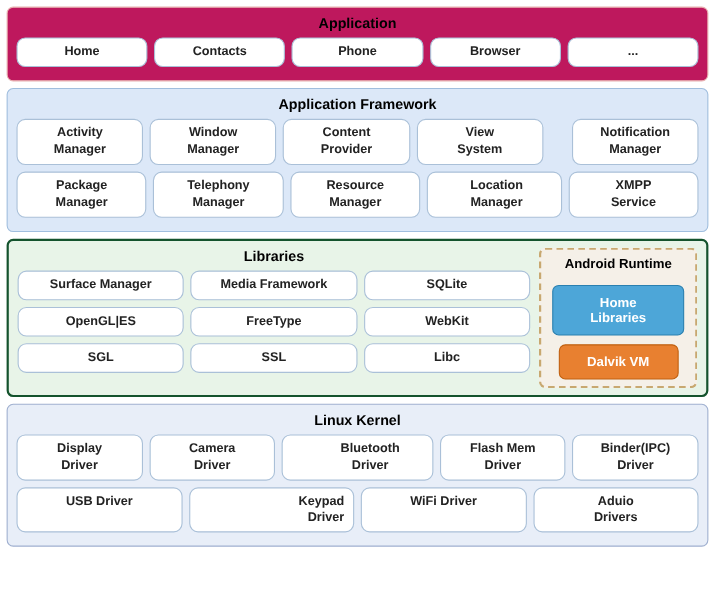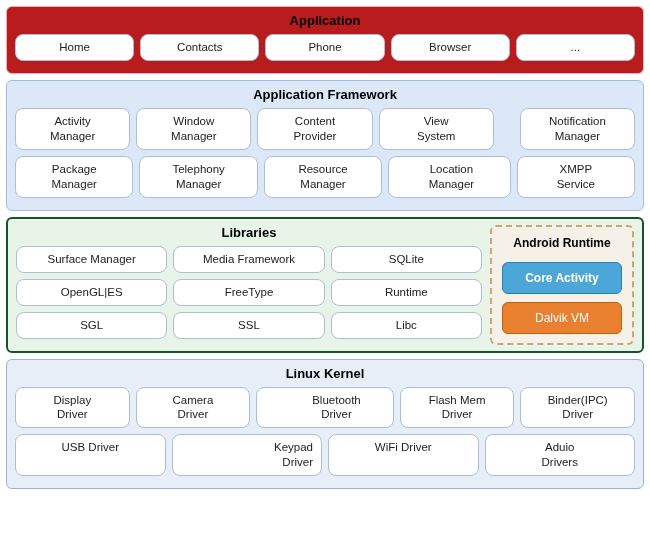--- a/index.html
+++ b/index.html
@@ -14,21 +14,21 @@
 
     .section-label {
       text-align: center;
       font-weight: bold;
       font-size: 13px;
       margin-bottom: 6px;
     }
 
     
     .app-section {
-      background: #b91c1c;
+      background: #be185d;
       border: 1px solid #e8b0b0;
       border-radius: 6px;
       padding: 6px 8px;
       margin: 6px;
     }
 
     
     .framework-section {
       background: #dce8f8;
       border: 1px solid #a0bede;
@@ -95,44 +95,45 @@
       background: white;
       border: 1px solid #aac0d8;
       border-radius: 8px;
       padding: 5px 8px;
       text-align: center;
       min-width: 60px;
       font-size: 11.5px;
       line-height: 1.3;
       color: #222;
       flex: 1;
+      font-weight: bold;
     }
 
     .btn-blue {
       background: #4da6d8;
       border: 1px solid #2a80b0;
       border-radius: 6px;
       padding: 8px 16px;
       color: white;
       font-weight: bold;
       font-size: 12px;
       text-align: center;
       width: 120px;
     }
 
     .btn-orange {
       background: #e88030;
       border: 1px solid #c06010;
       border-radius: 6px;
       padding: 8px 16px;
       color: white;
-      font-weight: normal;
-      font-size: 12px;
-      text-align: center;
-      width: 120px;
+      font-weight: bold;
+      font-size: 12px;
+      text-align: center;
+      width: 109px;
     }
   </style>
 </head>
 <body>
 
 <div class="app-section">
   <div class="section-label">Application</div>
   <div class="btn-row">
     <div class="btn">Home</div>
     <div class="btn">Contacts</div>
@@ -174,31 +175,31 @@
   <div class="libraries-left">
     <div class="section-label">Libraries</div>
     <div class="btn-row">
       <div class="btn">Surface Manager</div>
       <div class="btn">Media Framework</div>
       <div class="btn">SQLite</div>
     </div>
     <div class="btn-row">
       <div class="btn">OpenGL|ES</div>
       <div class="btn">FreeType</div>
-      <div class="btn">Runtime</div>
+      <div class="btn">WebKit</div>
     </div>
     <div class="btn-row">
       <div class="btn">SGL</div>
       <div class="btn">SSL</div>
       <div class="btn">Libc</div>
     </div>
   </div>
   <div class="android-runtime">
     <div class="android-runtime-label">Android Runtime</div>
-    <div class="btn-blue">Core Activity</div>
+    <div class="btn-blue">Home Libraries</div>
     <div class="btn-orange">Dalvik VM</div>
   </div>
 </div>
 
 <div class="kernel-section">
   <div class="section-label">Linux Kernel</div>
   <div class="btn-row">
     <div class="btn" style="white-space: pre-line;">Display
 Driver</div>
     <div class="btn" style="white-space: pre-line;">Camera

